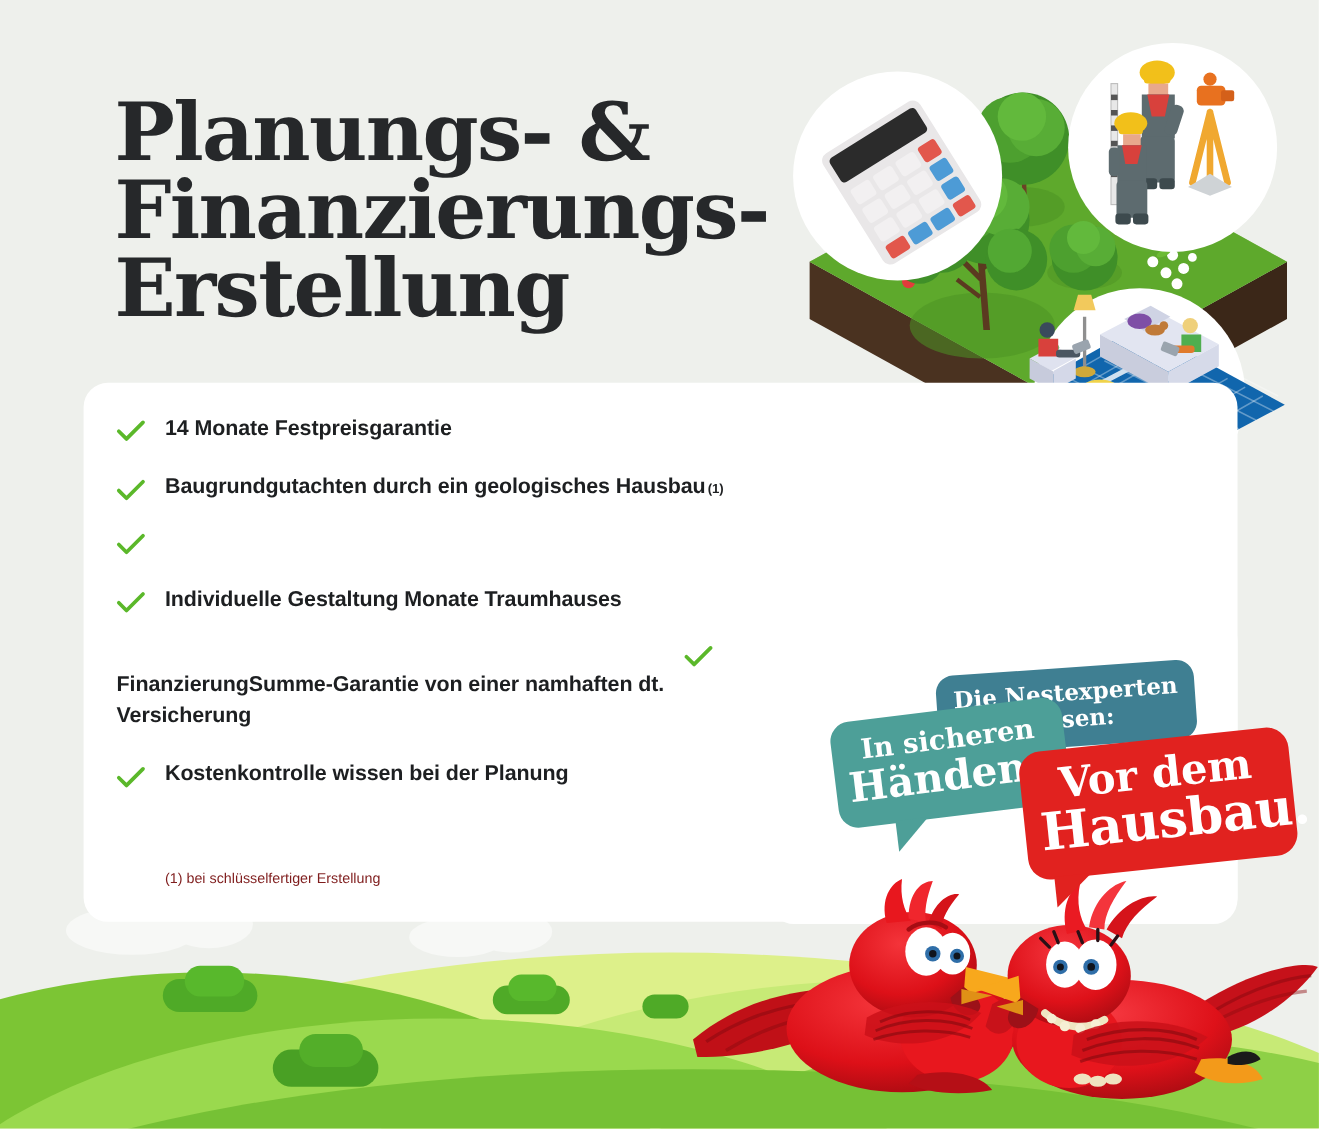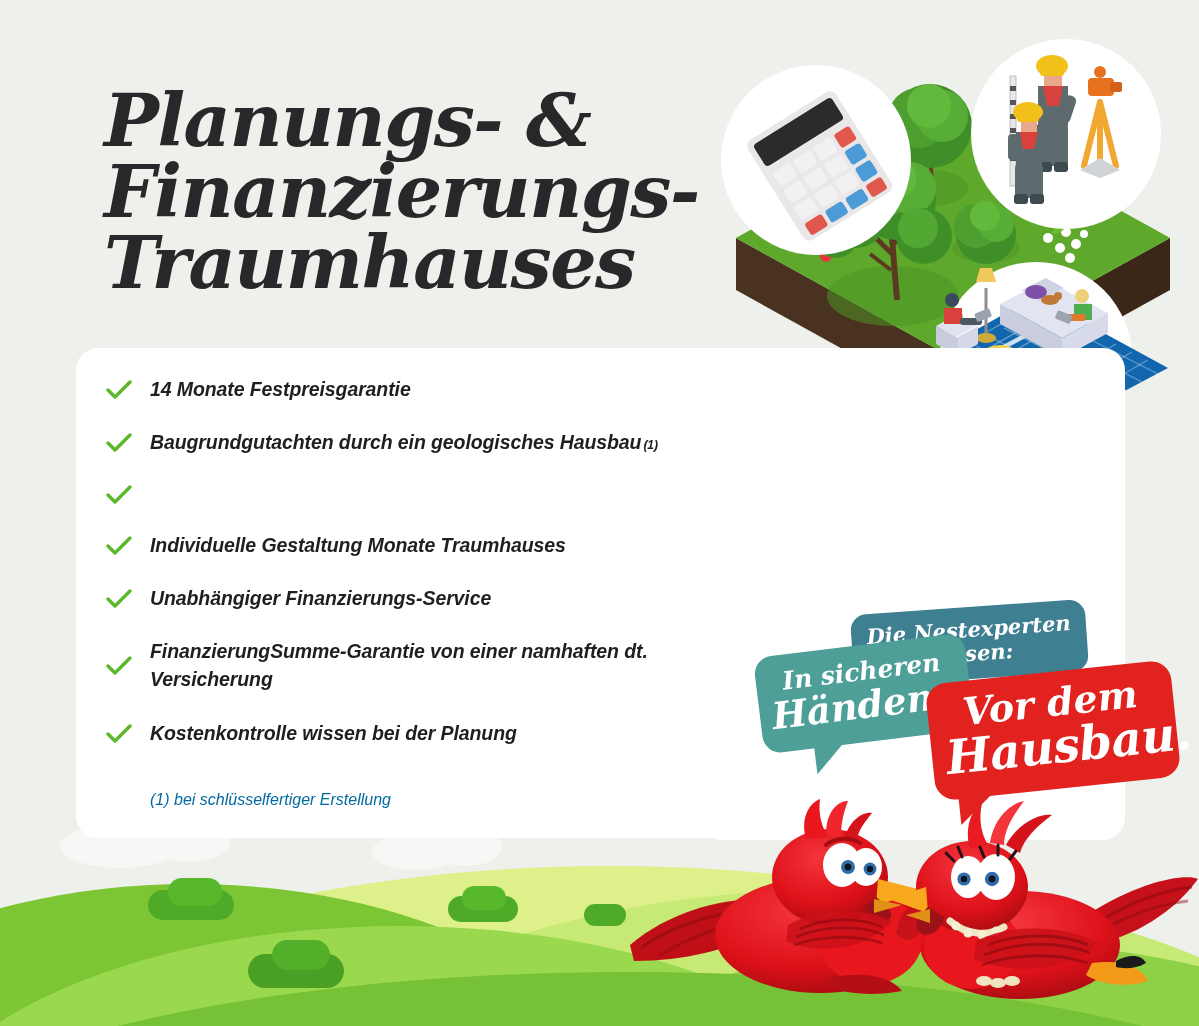--- a/index.html
+++ b/index.html
@@ -9,21 +9,20 @@
   }
   body {
     font-family: "Liberation Sans", sans-serif;
   }
   .stage {
     position: relative;
     width: 1199px;
     height: 1026px;
     overflow: hidden;
     background: #eef0ec;
-    font-style: italic;
   }
 
   
   .landscape {
     position: absolute;
     left: 0; right: 0; bottom: 0;
     height: 260px;
     overflow: hidden;
     pointer-events: none;
   }
@@ -76,21 +75,21 @@
 
   
   .checklist {
     position: absolute;
     left: 106px;
     top: 375px;
     width: 630px;
   }
   .check-item {
     display: flex;
-    align-items: center;
+    align-items: flex-end;
     margin-bottom: 25px;
   }
   .check-icon {
     flex: 0 0 auto;
     width: 26px;
     height: 22px;
     margin-right: 18px;
     margin-top: 2px;
   }
   .check-icon svg { display: block; }
@@ -104,22 +103,22 @@
   .check-text .sup {
     font-size: 12px;
     font-weight: bold;
     vertical-align: baseline;
     margin-left: 2px;
   }
   .footnote {
     position: absolute;
     left: 150px;
     top: 791px;
-    font-size: 16px;
-    color: #0369a1;
+    font-size: 13px;
+    color: #7f1d1d;
   }
 
   
   .bubble {
     position: absolute;
     color: #ffffff;
     font-family: "DejaVu Serif", serif;
     font-weight: bold;
     text-align: center;
     box-sizing: border-box;
@@ -438,21 +437,21 @@
       </g>
     </svg>
   </div>
 
   <div class="card main-card"></div>
   <div class="card bubble-card"></div>
 
   <h1 class="headline">
     <span>Planungs- &amp;</span>
     <span>Finanzierungs-</span>
-    <span>Traumhauses</span>
+    <span>Erstellung</span>
   </h1>
 
   <div class="checklist">
 
     <div class="check-item">
       <span class="check-icon">
         <svg width="26" height="22" viewBox="0 0 26 22">
             <path d="M2 11 L9 18 L24 3" fill="none" stroke="#5bb82a" stroke-width="3.4" stroke-linecap="round" stroke-linejoin="round"></path>
           </svg>
       </span>
@@ -479,30 +478,22 @@
 
     <div class="check-item">
       <span class="check-icon">
         <svg width="26" height="22" viewBox="0 0 26 22">
             <path d="M2 11 L9 18 L24 3" fill="none" stroke="#5bb82a" stroke-width="3.4" stroke-linecap="round" stroke-linejoin="round"></path>
           </svg>
       </span>
       <span class="check-text"><span>Individuelle Gestaltung Monate Traumhauses</span></span>
     </div>
 
-    <div class="check-item">
-      <span class="check-icon">
-        <svg width="26" height="22" viewBox="0 0 26 22">
-            <path d="M2 11 L9 18 L24 3" fill="none" stroke="#5bb82a" stroke-width="3.4" stroke-linecap="round" stroke-linejoin="round"></path>
-          </svg>
-      </span>
-      <span class="check-text"><span>Unabhängiger Finanzierungs-Service</span></span>
-    </div>
-
-    <div class="check-item" style="max-width:560px;">
+
+    <div class="check-item" style="max-width:560px;flex-direction:column;">
       <span class="check-icon">
         <svg width="26" height="22" viewBox="0 0 26 22">
             <path d="M2 11 L9 18 L24 3" fill="none" stroke="#5bb82a" stroke-width="3.4" stroke-linecap="round" stroke-linejoin="round"></path>
           </svg>
       </span>
       <span class="check-text"><span>FinanzierungSumme-Garantie von einer namhaften dt. Versicherung</span></span>
     </div>
 
     <div class="check-item">
       <span class="check-icon">

